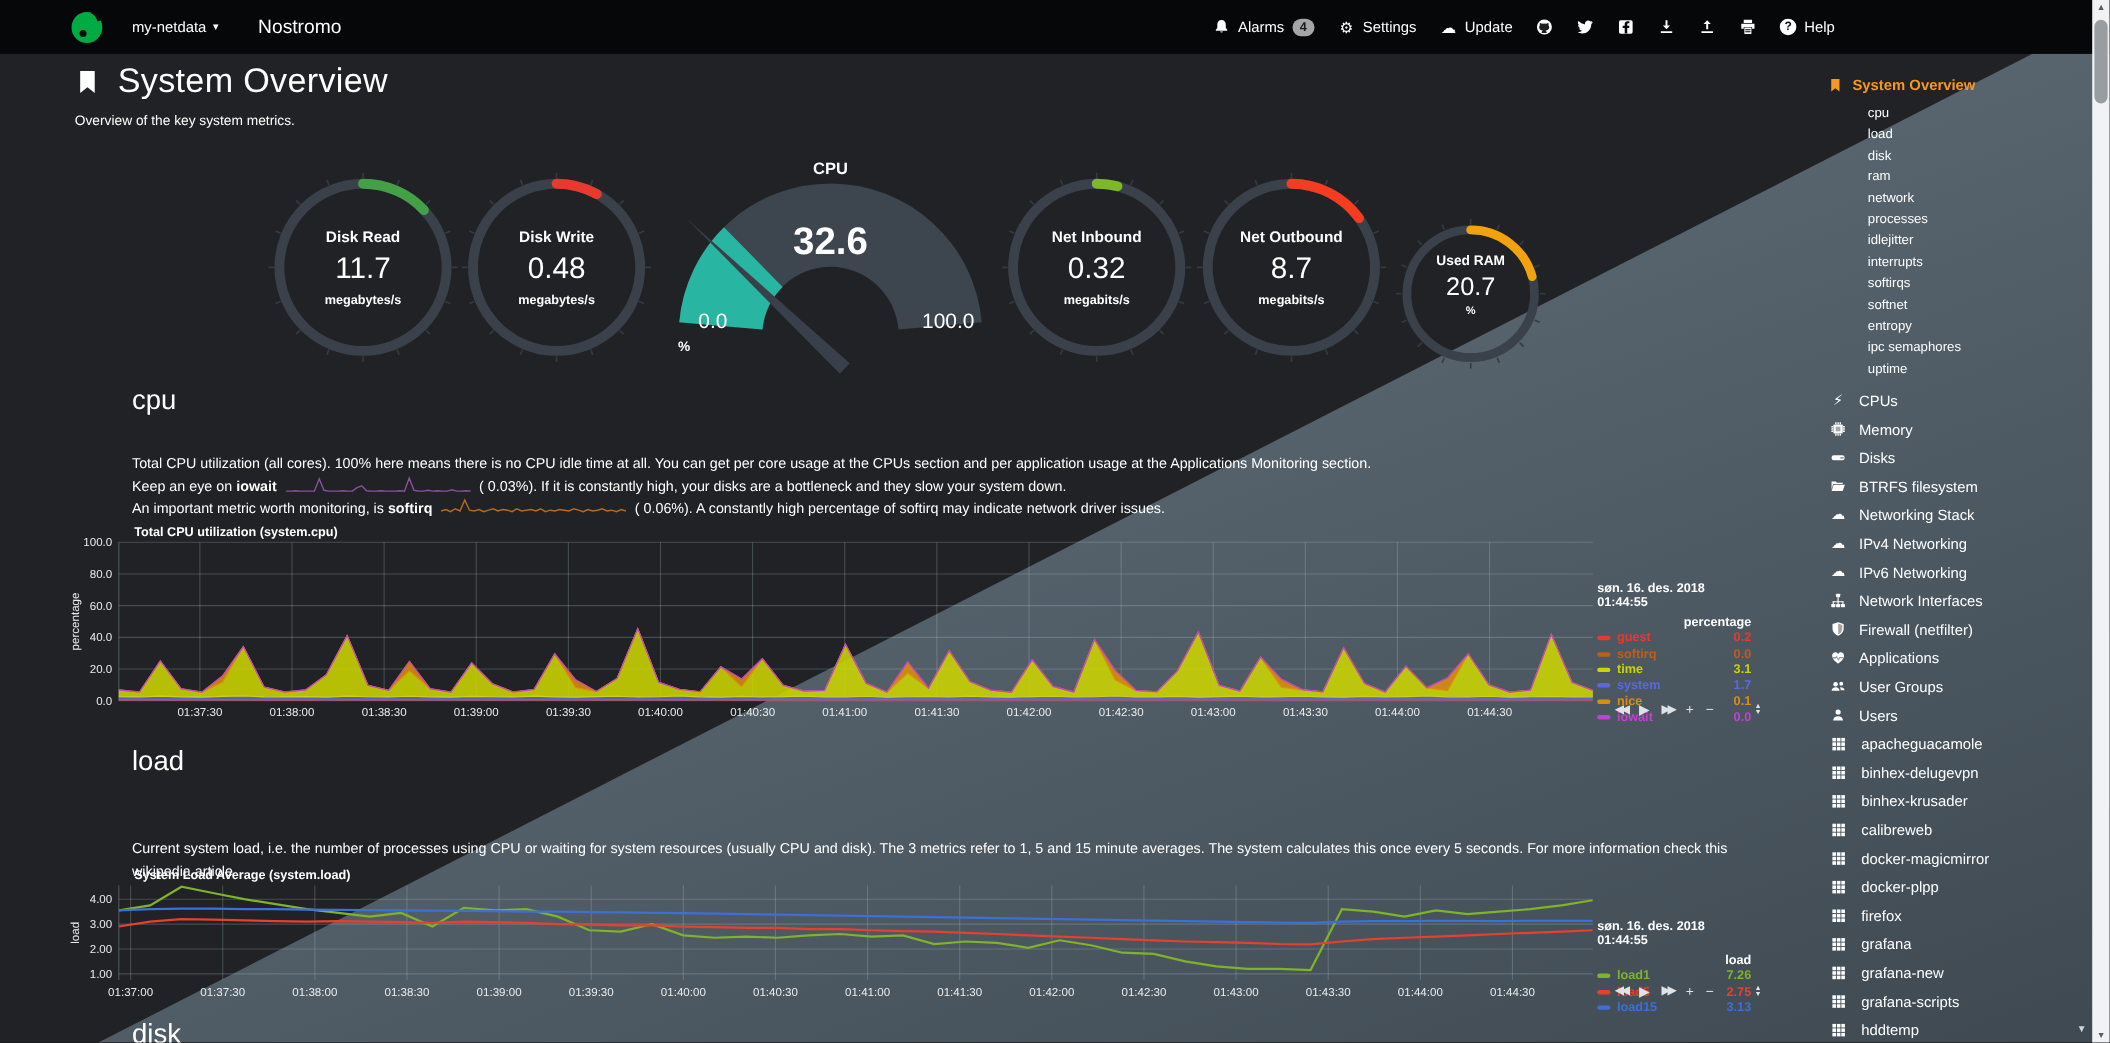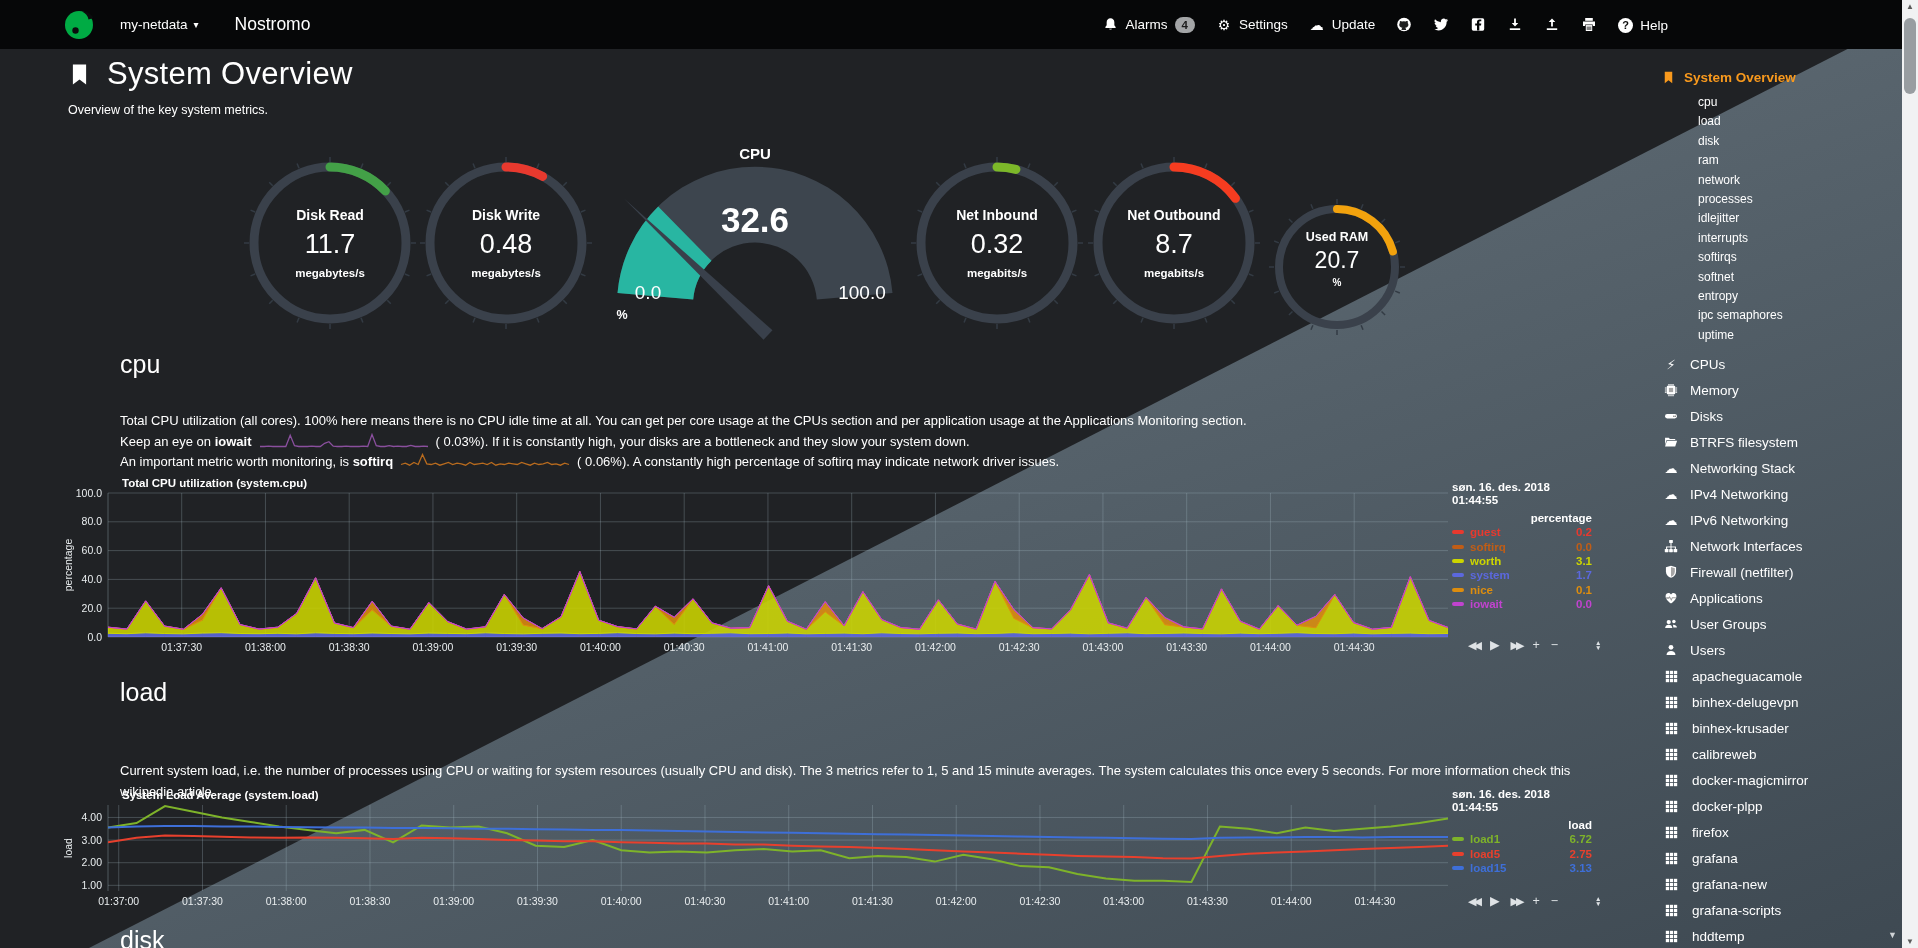--- a/index.html
+++ b/index.html
@@ -7,21 +7,21 @@
          font-family:"Liberation Sans","DejaVu Sans",sans-serif;color:#fff;}
   #bg-light{position:absolute;inset:0;background:linear-gradient(160deg,#6a767f 8%,#535f68 55%,#3e4952 100%);
             clip-path:polygon(1918px 13px,1918px 948px,89px 948px);}
   
   #navbar{position:absolute;top:0;left:0;right:0;height:49px;background:#060708;display:flex;align-items:center;z-index:5;}
   .nav-left{display:flex;align-items:center;padding-left:62px;}
   .logo{width:34px;height:34px;display:block;}
   .brand{background:none;border:none;color:#fff;font-size:13.5px;display:flex;gap:6px;align-items:center;margin-left:18px;cursor:pointer;font-family:inherit;}
   .caret{font-size:10px;}
   .hostname{font-size:17.5px;margin-left:30px;text-align:right;}
-  .nav-right{position:absolute;right:250px;display:flex;align-items:flex-end;gap:21px;}
+  .nav-right{position:absolute;right:250px;display:flex;align-items:center;gap:21px;}
   .navbtn{display:flex;align-items:center;gap:7px;background:none;border:none;color:#fff;font-size:13.5px;cursor:pointer;font-family:inherit;padding:0;}
   .nicon{display:inline-flex;width:16px;height:16px;align-items:center;justify-content:center;font-size:14px;line-height:16px;}
   .nicon svg{width:15px;height:15px;fill:currentColor;display:block;}
   .bignav svg{width:17px;height:17px;}
   .badge{background:#a3a5a7;color:#1b1b1b;border-radius:10px;font-size:11.5px;font-weight:bold;padding:2px 7px;}
   .qcircle{width:15px;height:15px;border-radius:50%;background:#fff;color:#0b0b0b;font-size:11px;font-weight:bold;line-height:15px;text-align:center;display:inline-block;}
   
   #page-head{position:absolute;left:68px;top:56px;z-index:2;}
   .h1row{display:flex;align-items:center;gap:16px;}
   .h1row svg{width:23px;height:29px;fill:#fff;}
@@ -47,21 +47,21 @@
   .cg-unit{left:-3px;width:40px;top:168px;font-size:12.5px;font-weight:bold;}
   
   .sec-h{position:absolute;left:120px;font-size:25px;font-weight:400;z-index:2;margin:0;}
   .desc{position:absolute;left:120px;width:1470px;font-size:13px;line-height:20.5px;z-index:2;}
   .desc b{font-weight:bold;}
   .spark{vertical-align:-2px;margin:0 7px;}
   
   .chart-svg{position:absolute;z-index:2;}
   .axis{font-size:10.5px;fill:#e9edef;}
   .ctitle{font-size:11.5px;font-weight:bold;fill:#fff;}
-  .legend{position:absolute;width:140px;z-index:3;}
+  .legend{position:absolute;width:140px;z-index:3;margin-top:48px;}
   .lg-date,.lg-time{font-size:11.5px;font-weight:bold;line-height:13px;}
   .lg-head{text-align:right;font-weight:bold;font-size:11.5px;margin-top:5px;line-height:13px;}
   .lg-row{display:flex;align-items:center;height:14.4px;font-size:11.5px;font-weight:bold;cursor:pointer;}
   .lg-swatch{width:12px;height:4px;border-radius:2px;margin-right:6px;flex:none;}
   .lg-val{margin-left:auto;}
   .tbar{position:absolute;display:flex;gap:11px;color:#dfe3e6;font-size:12.5px;align-items:center;z-index:3;}
   .tb{cursor:pointer;line-height:12px;}
   .tb-bk,.tb-fw{letter-spacing:-3px;font-size:11px;}
   .tb-rz{margin-left:26px;display:inline-flex;flex-direction:column;font-size:6.5px;line-height:5.5px;}
   
@@ -412,21 +412,21 @@
         <span style="color: rgb(232, 57, 46);">guest</span>
         <span class="lg-val" style="color: rgb(232, 57, 46);">0.2</span>
       </div>
       <div class="lg-row">
         <span class="lg-swatch" style="background: rgb(192, 93, 22);"></span>
         <span style="color: rgb(192, 93, 22);">softirq</span>
         <span class="lg-val" style="color: rgb(192, 93, 22);">0.0</span>
       </div>
       <div class="lg-row">
         <span class="lg-swatch" style="background: rgb(204, 213, 0);"></span>
-        <span style="color: rgb(204, 213, 0);">worth</span>
+        <span style="color: rgb(204, 213, 0);">time</span>
         <span class="lg-val" style="color: rgb(204, 213, 0);">3.1</span>
       </div>
       <div class="lg-row">
         <span class="lg-swatch" style="background: rgb(91, 104, 222);"></span>
         <span style="color: rgb(91, 104, 222);">system</span>
         <span class="lg-val" style="color: rgb(91, 104, 222);">1.7</span>
       </div>
       <div class="lg-row">
         <span class="lg-swatch" style="background: rgb(221, 141, 14);"></span>
         <span style="color: rgb(221, 141, 14);">nice</span>
@@ -509,21 +509,21 @@
       <text x="66" y="21" class="ctitle">System Load Average (system.load)</text>
       <text x="16" y="70" class="axis" text-anchor="middle" transform="rotate(-90 16 70)">load</text>
     </svg>
   <div class="legend" id="legend-load" style="left:1452px;top:788px">
       <div class="lg-date">søn. 16. des. 2018</div>
       <div class="lg-time">01:44:55</div>
       <div class="lg-head">load</div>
       <div class="lg-row">
         <span class="lg-swatch" style="background: rgb(126, 179, 42);"></span>
         <span style="color: rgb(126, 179, 42);">load1</span>
-        <span class="lg-val" style="color: rgb(126, 179, 42);">6.72</span>
+        <span class="lg-val" style="color: rgb(126, 179, 42);">7.26</span>
       </div>
       <div class="lg-row">
         <span class="lg-swatch" style="background: rgb(232, 64, 45);"></span>
         <span style="color: rgb(232, 64, 45);">load5</span>
         <span class="lg-val" style="color: rgb(232, 64, 45);">2.75</span>
       </div>
       <div class="lg-row">
         <span class="lg-swatch" style="background: rgb(62, 111, 216);"></span>
         <span style="color: rgb(62, 111, 216);">load15</span>
         <span class="lg-val" style="color: rgb(62, 111, 216);">3.13</span>

